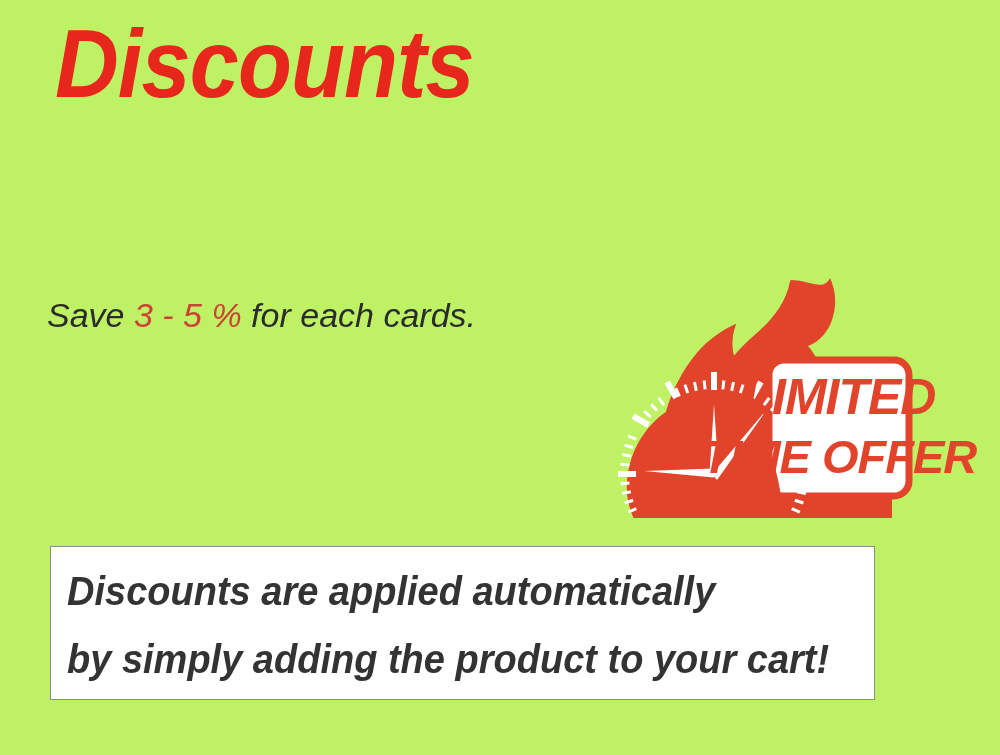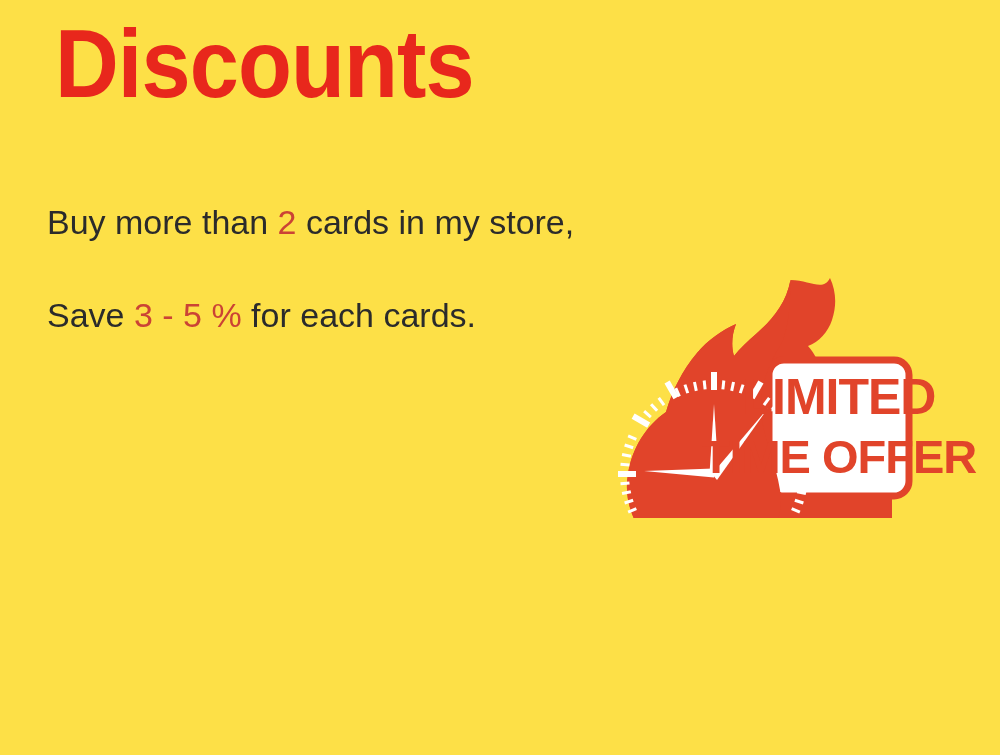--- a/index.html
+++ b/index.html
@@ -8,22 +8,23 @@
     padding: 0;
     background: #ffffff;
   }
   body {
     font-family: "Liberation Sans", sans-serif;
   }
   #banner {
     position: relative;
     width: 1000px;
     height: 755px;
-    background: #fde047;
+    background: #bef264;
     overflow: hidden;
+    font-style: italic;
   }
 
   
   #title {
     position: absolute;
     left: 55px;
     top: 16px;
     font-family: "Liberation Sans Narrow", "Liberation Sans", sans-serif;
     font-weight: bold;
     font-size: 96px;
@@ -104,23 +105,20 @@
     height: 250px;
   }
 </style>
 </head>
 <body>
 
 <div id="banner">
 
   <div id="title">Discounts</div>
 
-  <div class="body-line" id="line-1">
-    <span>Buy more than </span><span class="hl">2</span><span> cards in my store,</span>
-  </div>
 
   <div class="body-line" id="line-2">
     <span>Save </span><span class="hl">3 - 5 %</span><span> for each cards.</span>
   </div>
 
 
   <div id="limited-offer-graphic">
     <svg viewBox="0 0 400 250" xmlns="http://www.w3.org/2000/svg">
 
       <g>
@@ -233,14 +231,18 @@
           <polygon points="54,203 124,200.5 124,209.5"></polygon>
           <polygon points="178,140 127,212 122,206"></polygon>
         </g>
       </g>
 
       <text x="249" y="146" text-anchor="middle" font-family="Liberation Sans Narrow, Liberation Sans, sans-serif" font-weight="bold" font-size="50" letter-spacing="-1" transform="scale(1,1)" fill="#e1442a">LIMITED</text>
       <text x="249" y="205" text-anchor="middle" font-family="Liberation Sans Narrow, Liberation Sans, sans-serif" font-weight="bold" font-size="47" letter-spacing="-1" fill="#e1442a">TIME OFFER</text>
     </svg>
   </div>
 
+  <div id="callout-box">
+    <div class="callout-line" id="callout-line-1">Discounts are applied automatically</div>
+    <div class="callout-line" id="callout-line-2">by simply adding the product to your cart!</div>
+  </div>
 
 </div>
 
 </body></html>

